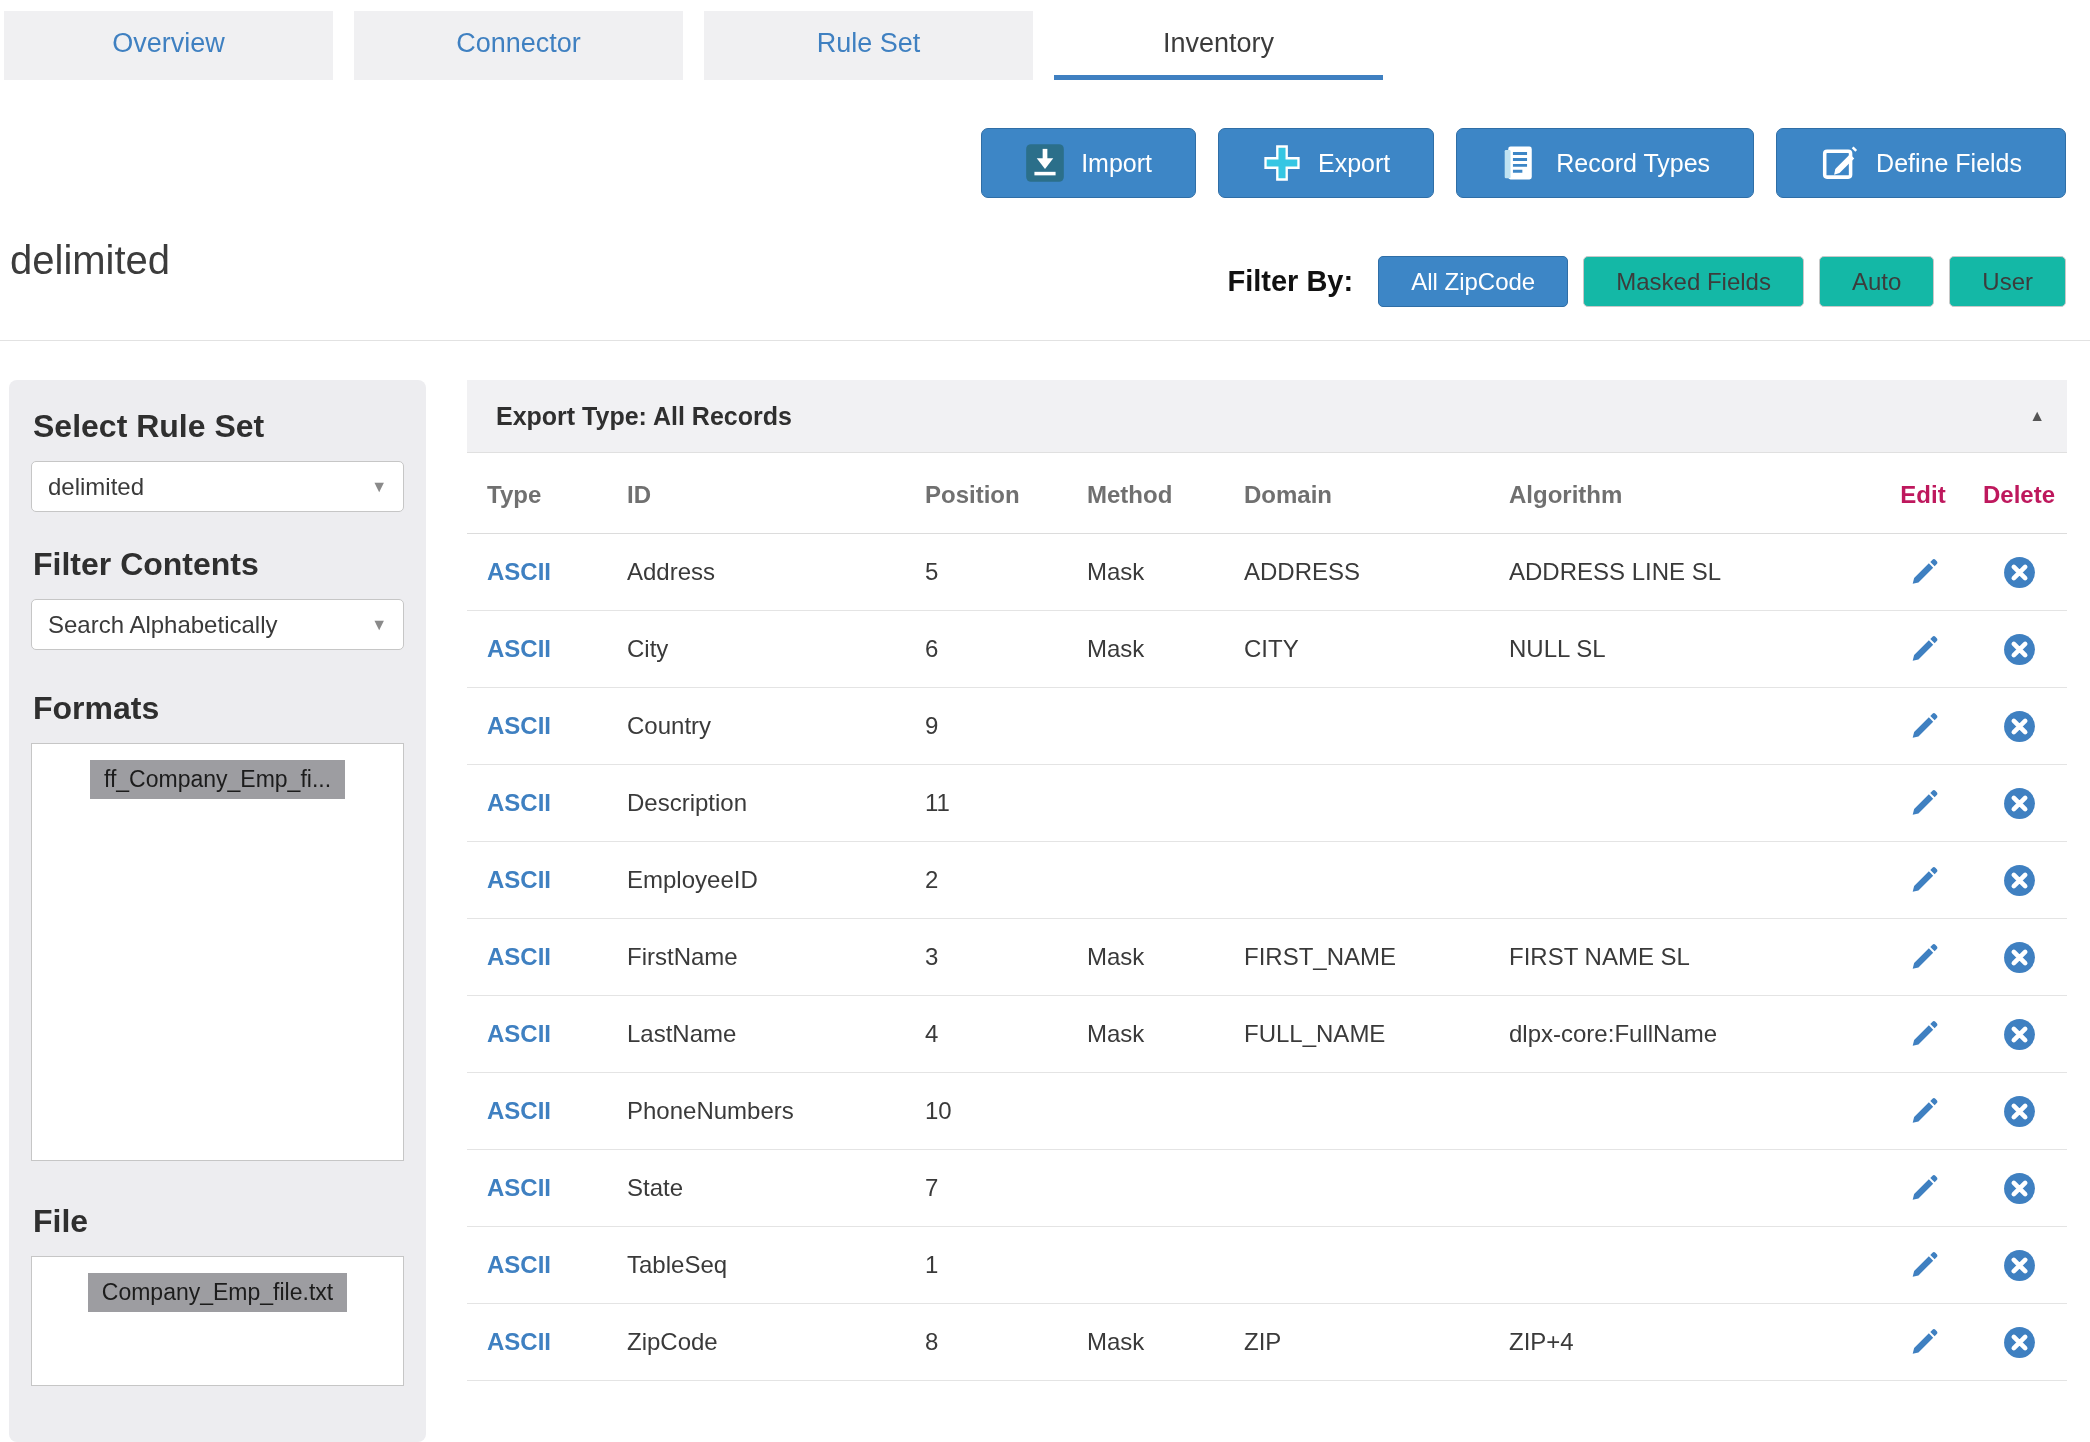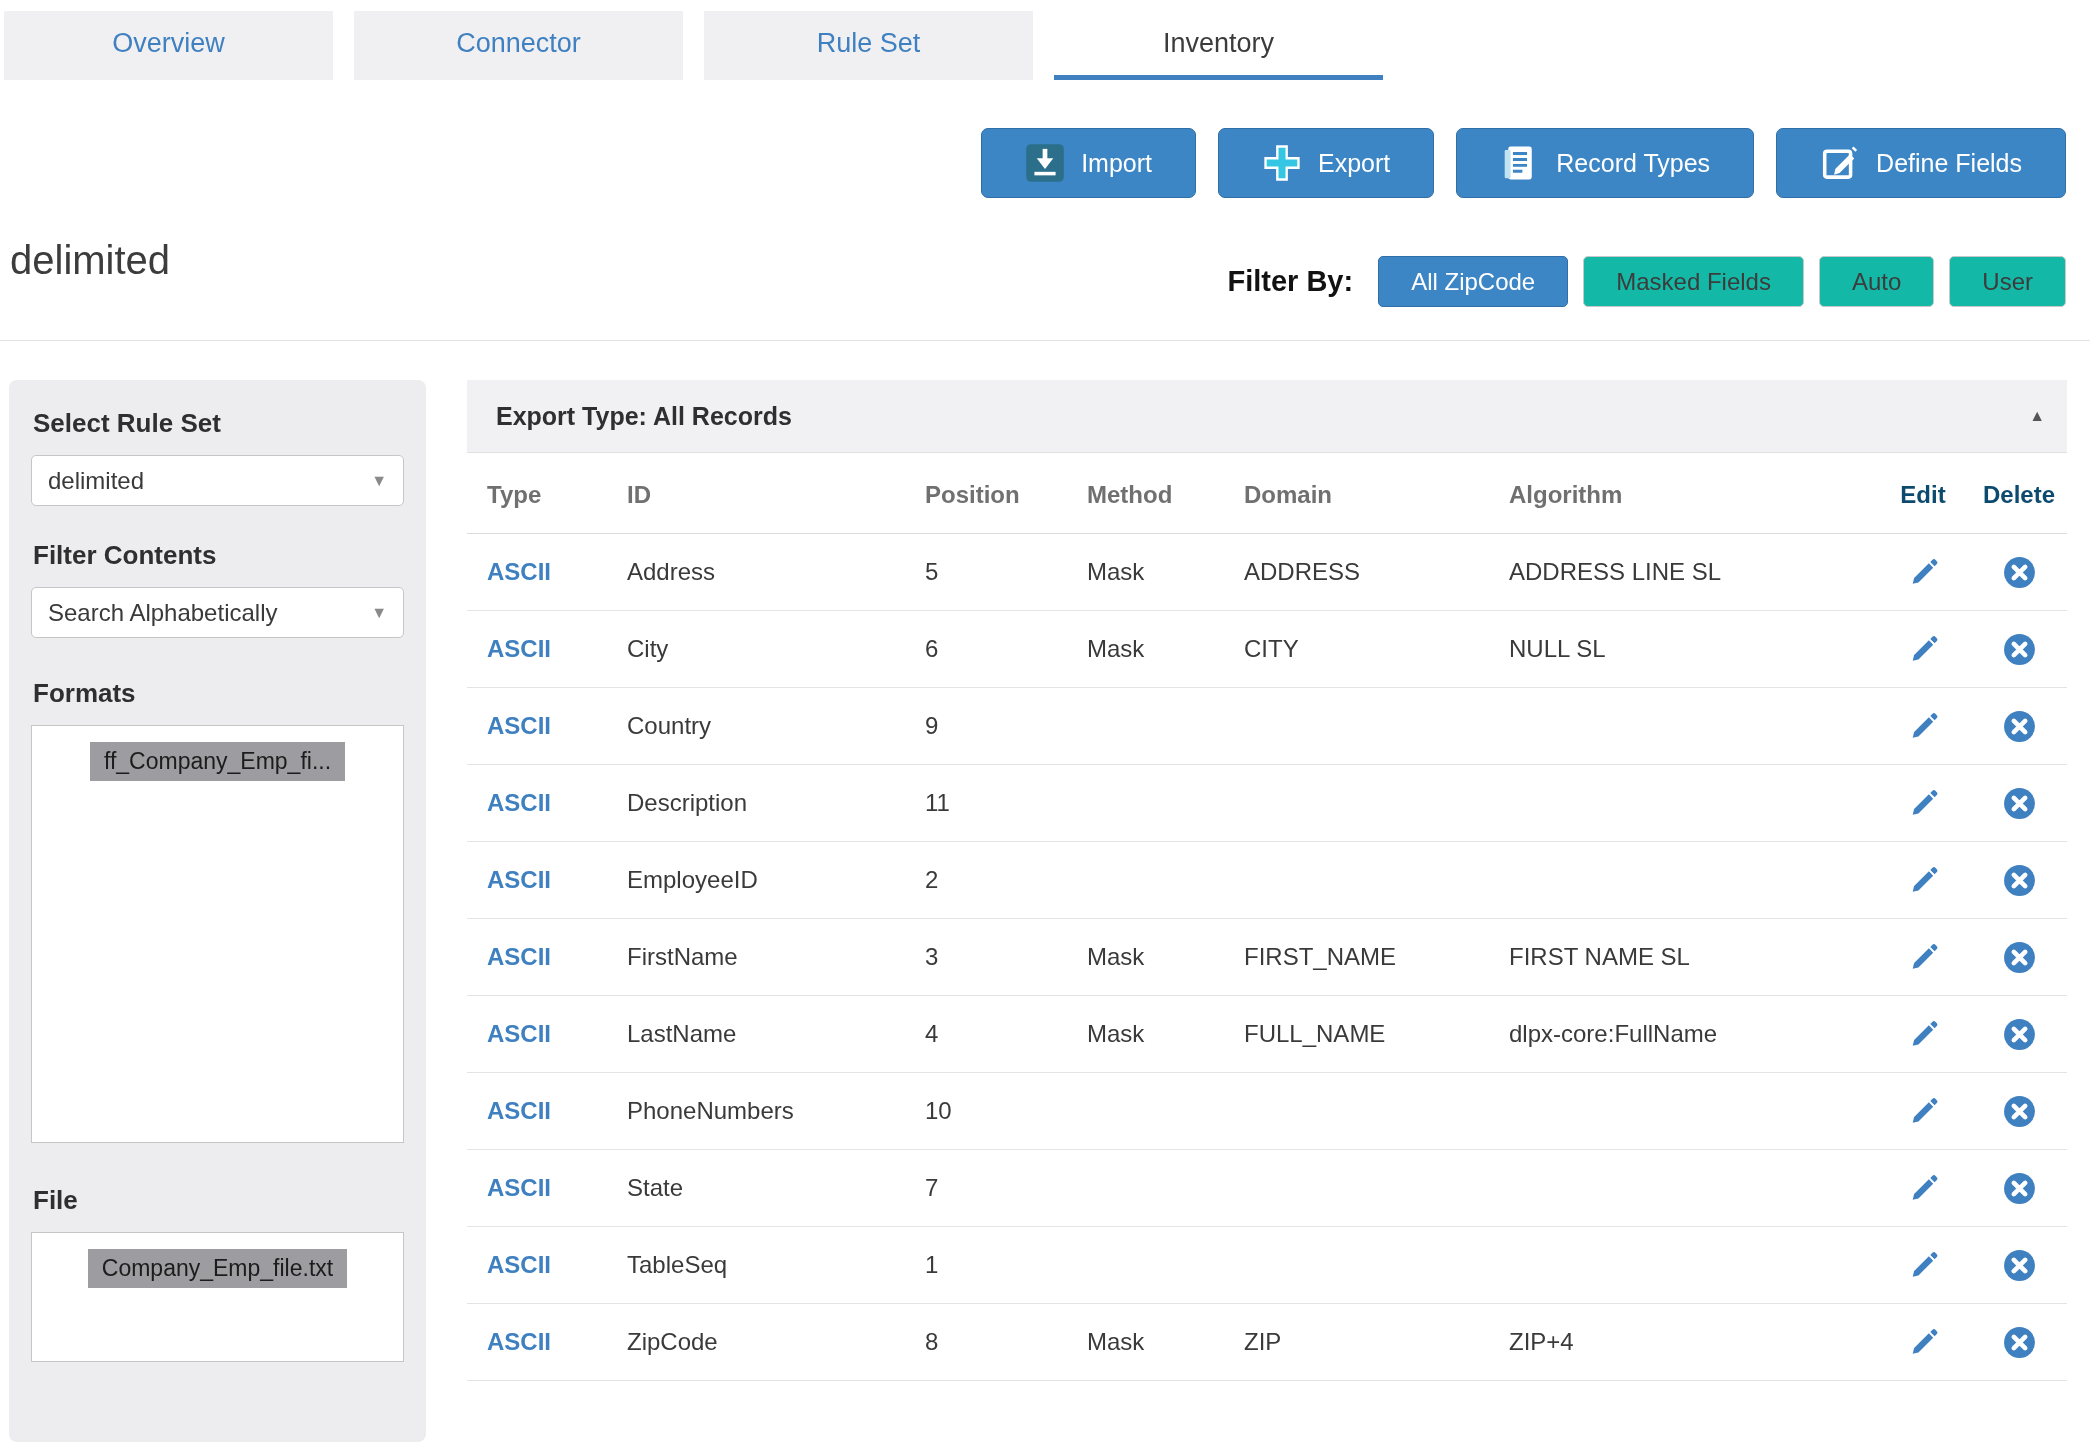--- a/index.html
+++ b/index.html
@@ -48,21 +48,21 @@
 
   .divider { border-top: 1px solid #e2e2e2; }
 
   
   .content { display: flex; gap: 41px; margin: 39px 23px 0 9px; align-items: flex-start; }
 
   .sidebar {
     width: 417px; min-width: 417px; height: 1062px;
     background: #ededf0; border-radius: 8px; padding: 28px 22px;
   }
-  .sidebar h3 { margin: 0 0 16px 2px; font-size: 26px; color: #2f2f2f; font-weight: bold; }
+  .sidebar h3 { margin: 0 0 16px 2px; font-size: 32px; color: #2f2f2f; font-weight: bold; }
   .selectbox, .search {
     width: 100%; height: 51px; background: #fff;
     border: 1px solid #c6c6c6; border-radius: 5px;
     font-size: 24px; color: #3a3a3a; padding: 0 16px;
   }
   .selectbox { display: flex; align-items: center; justify-content: space-between; cursor: pointer; }
   .caret { color: #8a8a8a; font-size: 16px; }
   .search { font-family: inherit; font-weight: bold; }
   .search::placeholder { color: #8a8a8a; font-weight: bold; opacity: 1; }
   .mb-lg { margin-bottom: 34px; }
@@ -87,21 +87,21 @@
     padding: 0 22px 0 29px; font-size: 25px; font-weight: bold; color: #2f2f2f;
   }
   .collapse { font-size: 16px; color: #555; cursor: pointer; }
 
   .inv-table { width: 100%; border-collapse: collapse; table-layout: fixed; }
   .inv-table th {
     text-align: left; font-size: 24px; color: #707070; font-weight: bold;
     padding: 28px 0 24px; border-bottom: 1px solid #dcdcdc; white-space: nowrap;
   }
   .inv-table th.first { padding-left: 20px; }
-  .inv-table th.th-dark { color: #0c4a6e; }
+  .inv-table th.th-dark { color: #be185d; }
   .inv-table th.center { text-align: center; }
   .inv-table td {
     font-size: 24px; color: #3a3a3a; padding: 24px 0;
     border-bottom: 1px solid #e4e4e4; overflow: hidden; white-space: nowrap;
   }
   .inv-table td.type { color: #3f80c1; font-weight: bold; padding-left: 20px; }
   .inv-table td.icon-cell { text-align: center; padding: 18px 0; }
   .edit, .del { display: inline-flex; cursor: pointer; vertical-align: middle; }
   .edit svg { width: 33px; height: 33px; }
   .del svg { width: 35px; height: 35px; }

